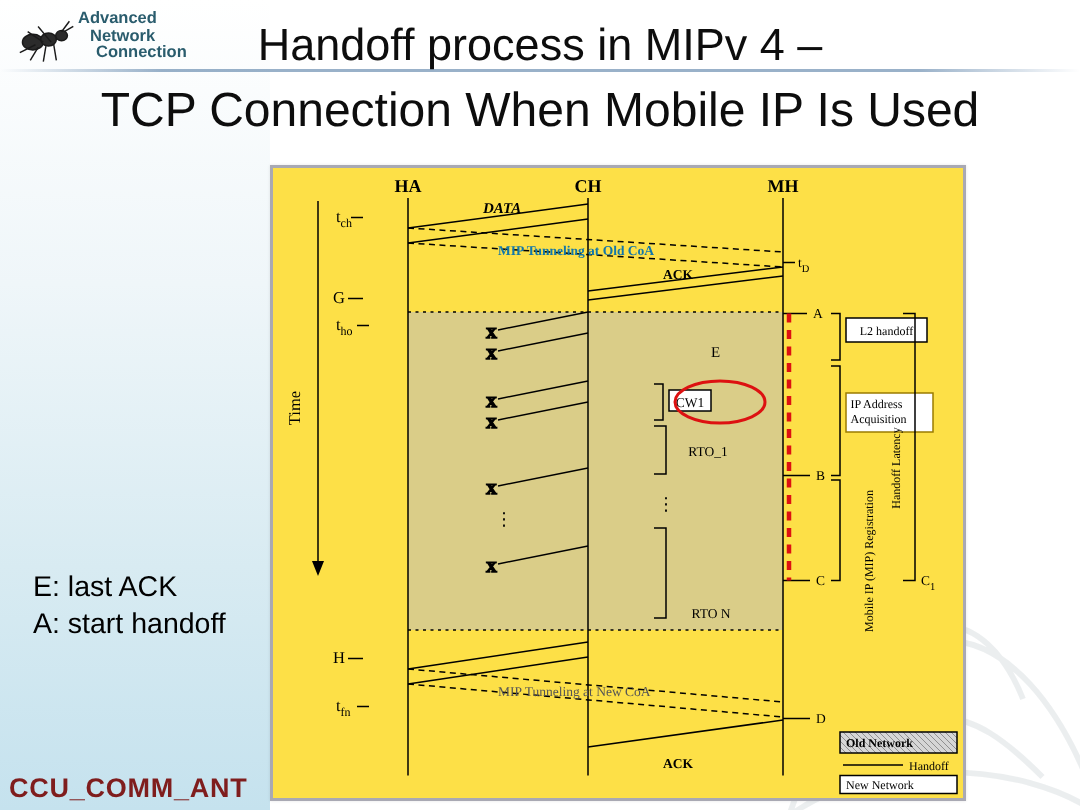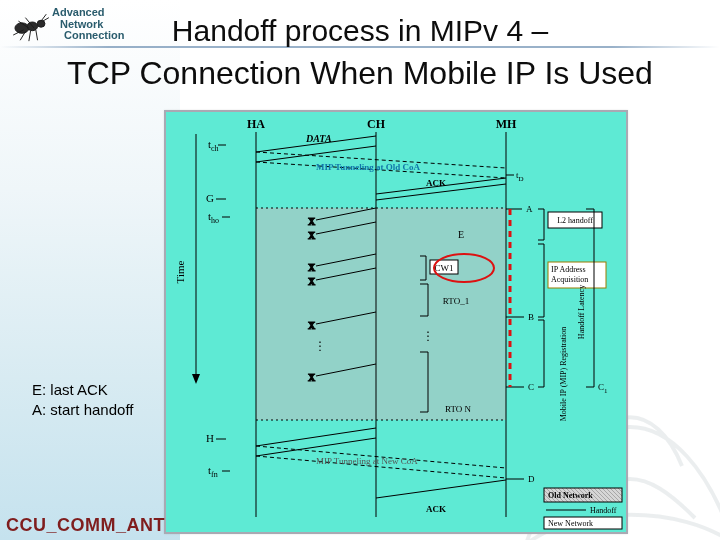--- a/index.html
+++ b/index.html
@@ -63,39 +63,38 @@
     width: 100%;
     text-align: center;
     font-family: Arial, sans-serif;
     color: #0d0d0d;
   }
   .title1 { top: 14px; font-size: 30px; }
   .title2 { top: 55px; font-size: 32px; }
 
   .diagram {
     position: absolute;
-    left: 164px;
+    left: 180px;
     top: 110px;
     width: 460px;
     height: 420px;
-    background: #5eead4;
+    background: #fde047;
     border: 2px solid #a9a9b3;
     box-shadow: 0 0 2px rgba(0,0,0,0.1);
     z-index: 2;
   }
   .diagram svg { display:block; }
 
   .legend {
     position: absolute;
     left: 22px;
     top: 380px;
-    font-size: 15px;
+    font-size: 19px;
     line-height: 1.3;
     z-index: 3;
-    margin-left: 10px;
   }
 
   .footer {
     position: absolute;
     left: 6px;
     bottom: 4px;
     font-family: Arial, sans-serif;
     font-weight: 800;
     font-size: 18px;
     letter-spacing: 0.5px;

